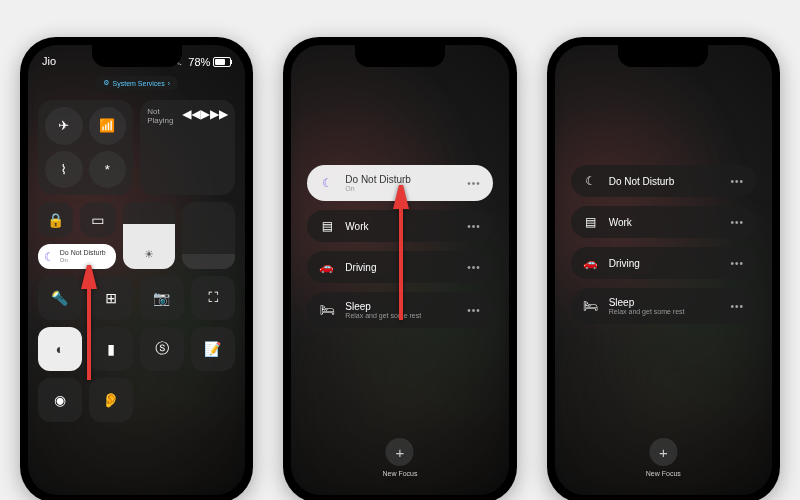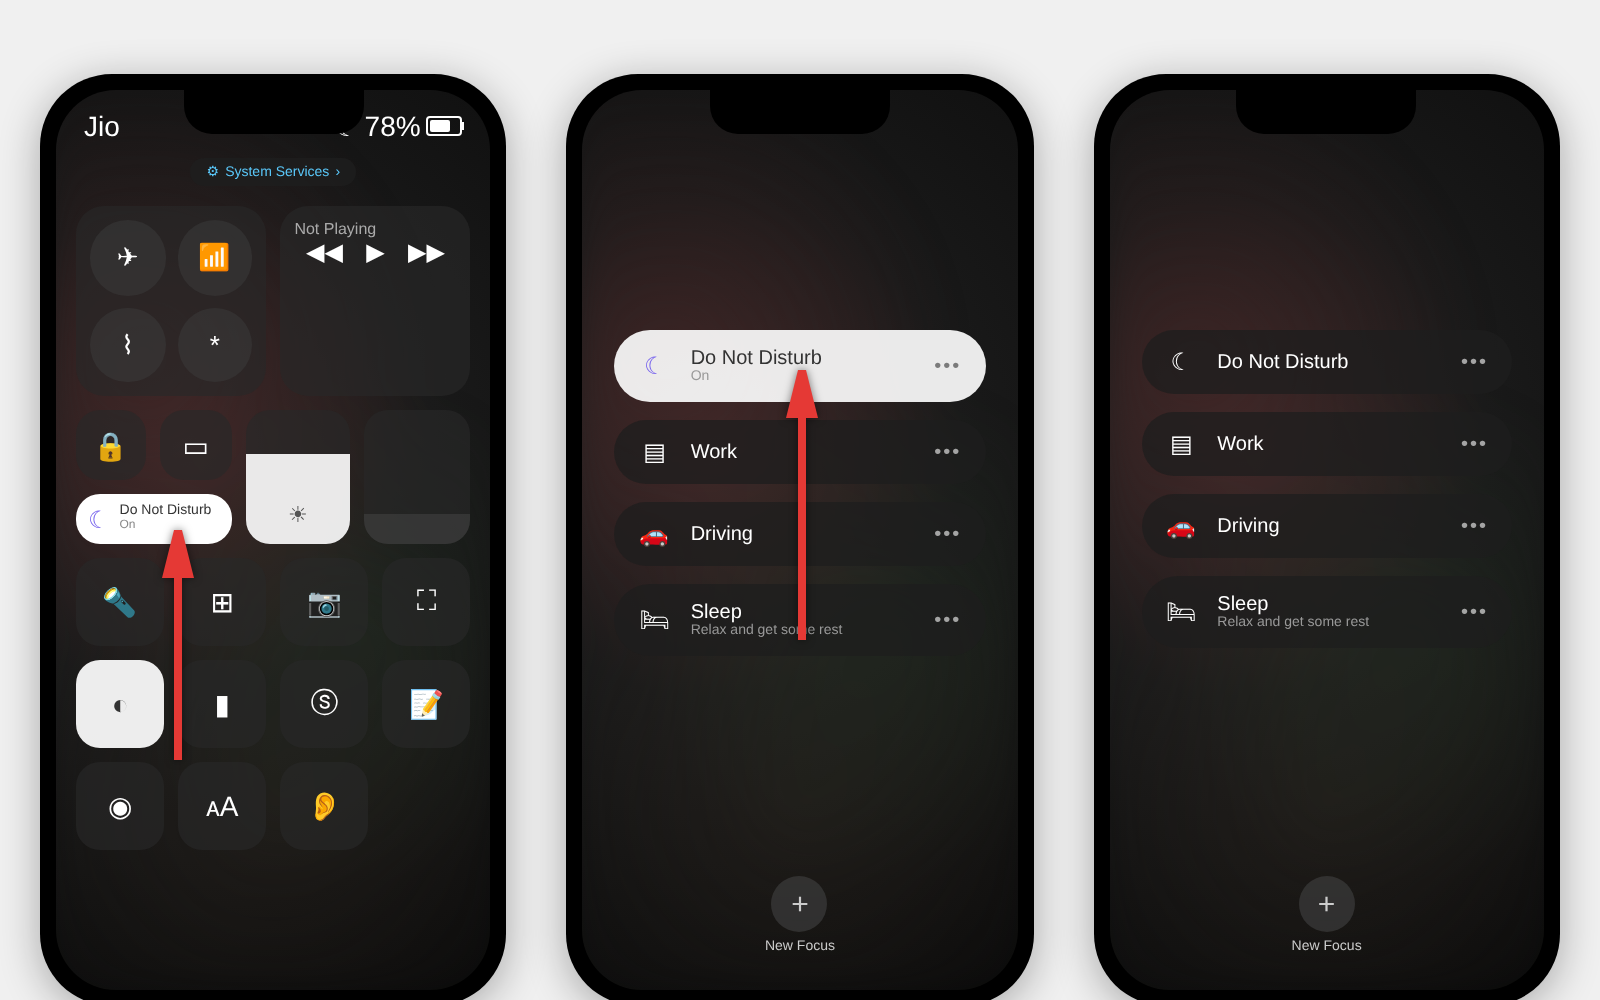--- a/index.html
+++ b/index.html
@@ -1,27 +1,27 @@
 <!DOCTYPE html>
 <html><head>
 <meta charset="utf-8">
 <style>
 body{margin:0;background:#f0f0f0;font-family:-apple-system,Helvetica,Arial,sans-serif;display:flex;justify-content:center;align-items:center;min-height:500px;gap:30px;padding:20px}
 .phone{width:220px;height:450px;background:#000;border-radius:36px;position:relative;box-shadow:0 4px 20px rgba(0,0,0,0.3);padding:8px}
 .notch{position:absolute;top:8px;left:50%;transform:translateX(-50%);width:90px;height:22px;background:#000;border-radius:0 0 14px 14px;z-index:10}
 .screen{width:100%;height:100%;background:radial-gradient(circle at 30% 40%,#3a2828 0%,#1a1a1a 40%,#0a0a0a 100%);border-radius:30px;overflow:hidden;position:relative}
 .blurbg{position:absolute;inset:0;background:radial-gradient(circle at 20% 30%,rgba(80,40,40,.4),transparent 40%),radial-gradient(circle at 70% 60%,rgba(40,60,40,.3),transparent 40%),radial-gradient(circle at 50% 80%,rgba(60,50,40,.3),transparent 40%);filter:blur(8px)}
-.status{position:relative;z-index:2;display:flex;justify-content:space-between;padding:10px 14px 4px;font-size:14px;color:#fff;font-weight:500}
+.status{position:relative;z-index:2;display:flex;justify-content:space-between;padding:10px 14px 4px;font-size:11px;color:#fff;font-weight:500}
 .status-r{display:flex;align-items:center;gap:3px}
 .pill{position:relative;z-index:2;margin:4px auto;width:fit-content;background:rgba(30,30,30,.8);border-radius:10px;padding:3px 8px;font-size:7px;color:#5ac8fa;display:flex;align-items:center;gap:3px}
 .cc{position:relative;z-index:2;padding:6px 10px;display:grid;grid-template-columns:1fr 1fr;gap:7px}
 .panel{background:rgba(40,40,40,.65);border-radius:14px;padding:7px}
 .quad{display:grid;grid-template-columns:1fr 1fr;gap:6px;aspect-ratio:1}
 .cbtn{background:rgba(60,60,60,.5);border-radius:50%;display:flex;align-items:center;justify-content:center;aspect-ratio:1;font-size:13px;color:#fff}
-.music{display:flex;flex-direction:column;justify-content:flex-start;aspect-ratio:1}
+.music{display:flex;flex-direction:row;justify-content:flex-end;aspect-ratio:1}
 .mtitle{font-size:8px;color:#aaa}
 .mctrl{display:flex;justify-content:space-around;font-size:12px;color:#fff}
 .row2{grid-column:1/3;display:grid;grid-template-columns:1fr 1fr 1.5fr 1.5fr;gap:7px}
 .sbtn{background:rgba(40,40,40,.65);border-radius:12px;aspect-ratio:1;display:flex;align-items:center;justify-content:center;font-size:14px;color:#fff}
 .slider{background:rgba(40,40,40,.65);border-radius:12px;grid-row:span 2;position:relative;overflow:hidden}
 .slider-fill{position:absolute;bottom:0;left:0;right:0;background:rgba(255,255,255,.9);display:flex;align-items:flex-end;justify-content:center;padding-bottom:8px;color:#555;font-size:11px}
 .focus-tile{background:#fff;border-radius:12px;display:flex;align-items:center;padding:5px 6px;gap:5px;color:#333}
 .focus-tile .ficon{color:#7b68ee;font-size:12px}
 .ftext{font-size:7px;line-height:1.1}
 .fsub{font-size:6px;color:#888}
@@ -110,21 +110,20 @@
         <div class="sbtn">⛶</div>
       </div>
       <div class="row4">
         <div class="sbtn white">◐</div>
         <div class="sbtn">▮</div>
         <div class="sbtn">ⓢ</div>
         <div class="sbtn">📝</div>
       </div>
       <div class="row5">
         <div class="sbtn">◉</div>
-        <div class="sbtn">ᴀA</div>
         <div class="sbtn">👂</div>
         <div></div>
       </div>
     </div>
     <div class="arrow" style="left:46px;top:220px">
       <svg width="30" height="120">
           <defs>
             <marker id="ah1" markerWidth="8" markerHeight="8" refX="4" refY="2" orient="auto">
               <polygon points="0 0, 8 2, 0 4" fill="#e53935"></polygon>
             </marker>

